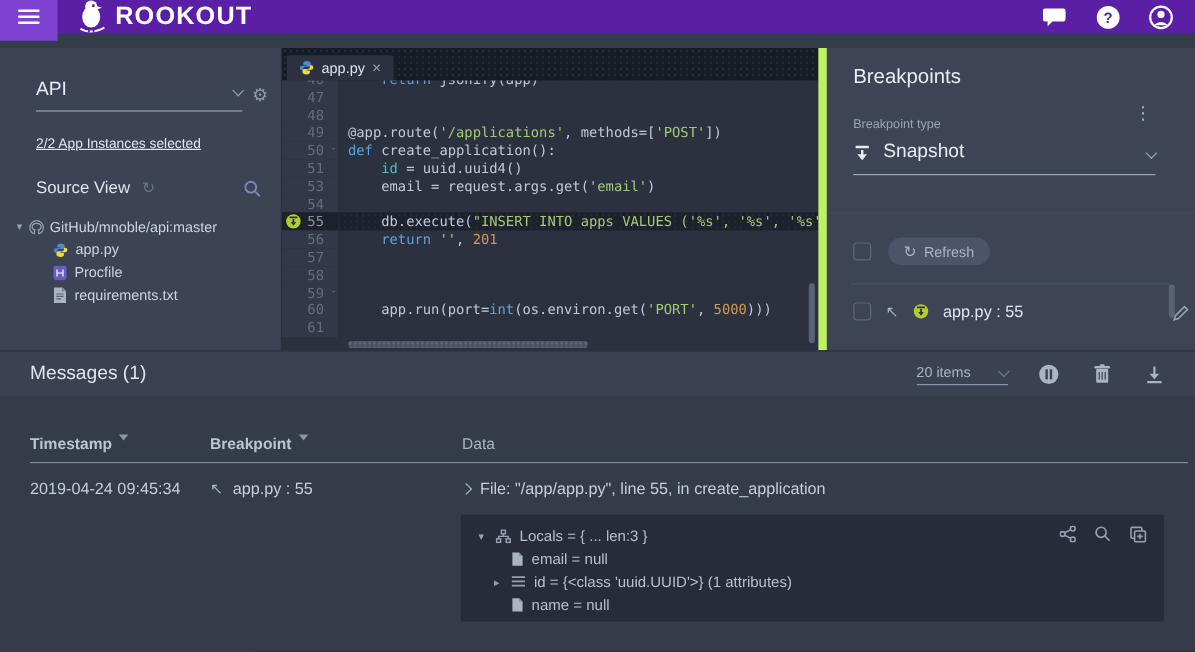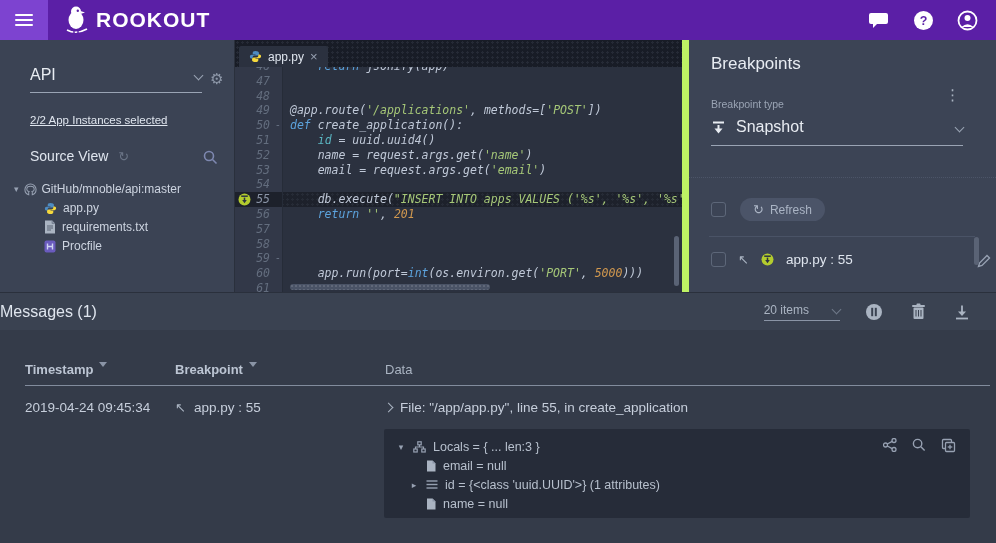--- a/index.html
+++ b/index.html
@@ -1,21 +1,21 @@
 <!DOCTYPE html>
 <html><head>
 <meta charset="utf-8">
 <style>
   html,body{margin:0;padding:0;background:#23272f;}
   *{box-sizing:border-box;}
   .app{position:relative;width:996px;height:543px;overflow:hidden;
        font-family:"Liberation Sans",sans-serif;background:#343b49;color:#c6cedb;}
 
   
-  .topbar{position:absolute;left:0;top:0;width:996px;height:40px;background:#5b1fa6;display:flex;align-items:center;}
+  .topbar{position:absolute;left:0;top:0;width:996px;height:28px;background:#5b1fa6;display:flex;align-items:center;}
   .hamburger{width:48px;height:40px;background:#7d43d0;display:flex;align-items:center;justify-content:center;cursor:pointer;}
   .hamburger .bars{width:18px;}
   .hamburger .bars div{height:2px;background:#fff;margin:3px 0;border-radius:1px;}
   .logo{display:flex;align-items:center;margin-left:16px;gap:6px;}
   .logo-text{color:#fff;font-weight:bold;font-size:21px;letter-spacing:1px;}
   .topbar-right{margin-left:auto;display:flex;align-items:center;gap:22px;margin-right:18px;}
   .tb-icon{width:22px;height:22px;display:flex;align-items:center;justify-content:center;cursor:pointer;}
 
   
   .left-panel{position:absolute;left:0;top:40px;width:235px;height:252px;background:#3b4354;border-right:1px solid #2a303c;}
@@ -34,21 +34,21 @@
   .tri{font-size:9px;color:#97a1b2;}
 
   
   .editor{position:absolute;left:235px;top:40px;width:447px;height:252px;background:#2b313f;}
   .tabbar{position:absolute;left:0;top:0;width:100%;height:27px;background:#181c26;
           background-image:radial-gradient(rgba(120,130,150,.14) 1px,transparent 1.2px);background-size:5px 5px;}
   .tab{position:absolute;left:4px;top:6px;height:21px;background:#2b313f;display:flex;align-items:center;gap:6px;
        padding:0 10px;font-size:12px;color:#dfe5ee;cursor:pointer;border-radius:2px 2px 0 0;}
   .tab .close{color:#97a1b2;font-size:13px;cursor:pointer;}
   .code-area{position:absolute;left:0;top:27px;width:100%;height:225px;overflow:hidden;}
-  .code-line{display:flex;height:14.8px;line-height:14.8px;font-family:"DejaVu Sans Mono",monospace;font-size:11.5px;font-style:italic;}
+  .code-line{display:flex;height:14.8px;line-height:14.8px;font-family:"DejaVu Sans Mono",monospace;font-size:11.5px;}
   .code-line:first-child{margin-top:-8px;}
   .gutter-cell{width:48px;flex:none;background:#323848;color:#636d7e;display:flex;align-items:center;position:relative;border-right:1px solid #262c38;}
   .gutter-cell .ln{margin-left:auto;padding-right:5px;}
   .gutter-cell .fold{width:7px;color:#636d7e;font-size:10px;}
   .gutter-cell .bp-ic{position:absolute;left:3px;top:1px;}
   .code-text{white-space:pre;padding-left:7px;color:#c0c9d8;}
   .code-line.hl{background:#1d212b;background-image:radial-gradient(rgba(120,130,150,.10) 1px,transparent 1.2px);background-size:5px 5px;}
   .code-line.hl .gutter-cell{background:#1d212b;color:#8a94a6;}
   .tk-k{color:#5ca3dd;} .tk-s{color:#a6c878;} .tk-n{color:#d1984f;} .tk-b{color:#5bb8c4;} .tk-p{color:#c0c9d8;}
   .vscroll{position:absolute;right:3px;top:196px;width:5px;height:50px;background:#5a6375;border-radius:3px;cursor:pointer;}
@@ -71,21 +71,21 @@
   .bp-row2{position:absolute;left:22px;top:212px;width:270px;display:flex;align-items:center;gap:12px;}
   .bp-row2 .lbl{font-size:13.5px;color:#dfe5ee;}
   .pencil{position:absolute;right:-10px;top:2px;cursor:pointer;}
   .checkbox{width:15px;height:15px;border:1.5px solid #5d6779;border-radius:3px;cursor:pointer;flex:none;}
   .arrow-nw{color:#aab4c2;font-size:13px;}
   .bp-scroll{position:absolute;left:285px;top:197px;width:5px;height:28px;background:#5a6375;border-radius:3px;cursor:pointer;}
 
   
   .msg-header{position:absolute;left:0;top:292px;width:996px;height:38px;background:#3a4251;border-top:1px solid #2a303c;
               display:flex;align-items:center;}
-  .msg-title{font-size:16px;color:#dfe5ee;}
+  .msg-title{margin-left:25px;font-size:16px;color:#dfe5ee;}
   .msg-right{margin-left:auto;display:flex;align-items:center;gap:24px;margin-right:24px;}
   .items-select{display:flex;align-items:center;gap:24px;border-bottom:1px solid #8a94a6;padding-bottom:3px;cursor:pointer;}
   .items-select .v{font-size:12px;color:#aab4c2;}
   .msg-icon{cursor:pointer;display:flex;align-items:center;justify-content:center;width:20px;height:20px;}
   .msg-body{position:absolute;left:0;top:330px;width:996px;height:213px;background:#343b49;}
   .tbl-head{position:absolute;top:32px;left:0;width:100%;font-size:13px;color:#bcc5d3;font-weight:bold;}
   .th{position:absolute;display:flex;align-items:flex-start;gap:6px;cursor:pointer;}
   .sortcaret{width:0;height:0;border-left:4px solid transparent;border-right:4px solid transparent;border-top:5px solid #8a94a6;}
   .head-rule{position:absolute;left:25px;top:55px;width:965px;border-top:1px solid #828c9d;}
   .row{position:absolute;top:70px;left:0;width:100%;font-size:13.5px;color:#c6cedb;}
@@ -181,40 +181,40 @@
             <span>
               <svg width="13" height="13" viewBox="0 0 14 14">
                 <path d="M7 1 c-2.2 0 -3 .9 -3 2 v1.5 h3 v.7 H2.8 C1.7 5.2 1 6 1 7.2 c0 1.2.7 2 1.8 2 H4 V7.7 c0 -1 .9 -1.7 2 -1.7 h3 c1 0 1.7 -.8 1.7 -1.8 V3 c0 -1.1 -1.4 -2 -3.7 -2z" fill="#4e8cc2"></path>
                 <path d="M7 13 c2.2 0 3 -.9 3 -2 V9.5 H7 v-.7 h4.2 c1.1 0 1.8 -.8 1.8 -2 0 -1.2 -.7 -2 -1.8 -2 H10 v1.5 c0 1 -.9 1.7 -2 1.7 H5 c-1 0 -1.7.8 -1.7 1.8 V11 c0 1.1 1.4 2 3.7 2z" fill="#f5d83c"></path>
               </svg>
             </span>
             <span>app.py</span>
           </div>
           <div class="tree-file">
             <span>
+              <svg width="12" height="13" viewBox="0 0 12 13">
+                <rect x="0.5" y="0.5" width="11" height="12" rx="2" fill="#6a5bbe"></rect>
+                <path d="M3.5 9.5 V3.5 M8.5 9.5 V3.5 M3.5 6.5 h5" stroke="#cfd4f2" stroke-width="1.4" fill="none"></path>
+              </svg>
+            </span>
+            <span>Procfile</span>
+          </div>
+          <div class="tree-file">
+            <span>
               <svg width="12" height="14" viewBox="0 0 12 14">
                 <path d="M1 .5 h7 l3 3 v10 h-10 z" fill="#aab4c2"></path>
                 <path d="M8 .5 v3 h3" fill="#8a94a6" stroke="#6f7989" stroke-width=".7"></path>
                 <g stroke="#5b6474" stroke-width="1">
                   <line x1="3" y1="6" x2="9" y2="6"></line>
                   <line x1="3" y1="8" x2="9" y2="8"></line>
                   <line x1="3" y1="10" x2="7" y2="10"></line>
                 </g>
               </svg>
             </span>
             <span>requirements.txt</span>
-          </div>
-          <div class="tree-file">
-            <span>
-              <svg width="12" height="13" viewBox="0 0 12 13">
-                <rect x="0.5" y="0.5" width="11" height="12" rx="2" fill="#6a5bbe"></rect>
-                <path d="M3.5 9.5 V3.5 M8.5 9.5 V3.5 M3.5 6.5 h5" stroke="#cfd4f2" stroke-width="1.4" fill="none"></path>
-              </svg>
-            </span>
-            <span>Procfile</span>
           </div>
         </div>
     </div>
   </div>
 
   <div class="editor">
     <div class="tabbar">
       <div class="tab">
         <span id="tab-py-icon">
             <svg width="13" height="13" viewBox="0 0 14 14">
@@ -261,27 +261,20 @@
             <span class="fold">-</span>
           </div>
           <div class="code-text"><span class="tk-k">def </span><span class="tk-p">create_application():</span></div>
         </div>
         <div class="code-line">
           <div class="gutter-cell">
             <span class="ln">51</span>
             <span class="fold"></span>
           </div>
           <div class="code-text"><span class="tk-p">    </span><span class="tk-b">id</span><span class="tk-p"> = uuid.uuid4()</span></div>
-        </div>
-        <div class="code-line">
-          <div class="gutter-cell">
-            <span class="ln">52</span>
-            <span class="fold"></span>
-          </div>
-          <div class="code-text"><span class="tk-p">    name = request.args.get(</span><span class="tk-s">'name'</span><span class="tk-p">)</span></div>
         </div>
         <div class="code-line">
           <div class="gutter-cell">
             <span class="ln">53</span>
             <span class="fold"></span>
           </div>
           <div class="code-text"><span class="tk-p">    email = request.args.get(</span><span class="tk-s">'email'</span><span class="tk-p">)</span></div>
         </div>
         <div class="code-line">
           <div class="gutter-cell">

